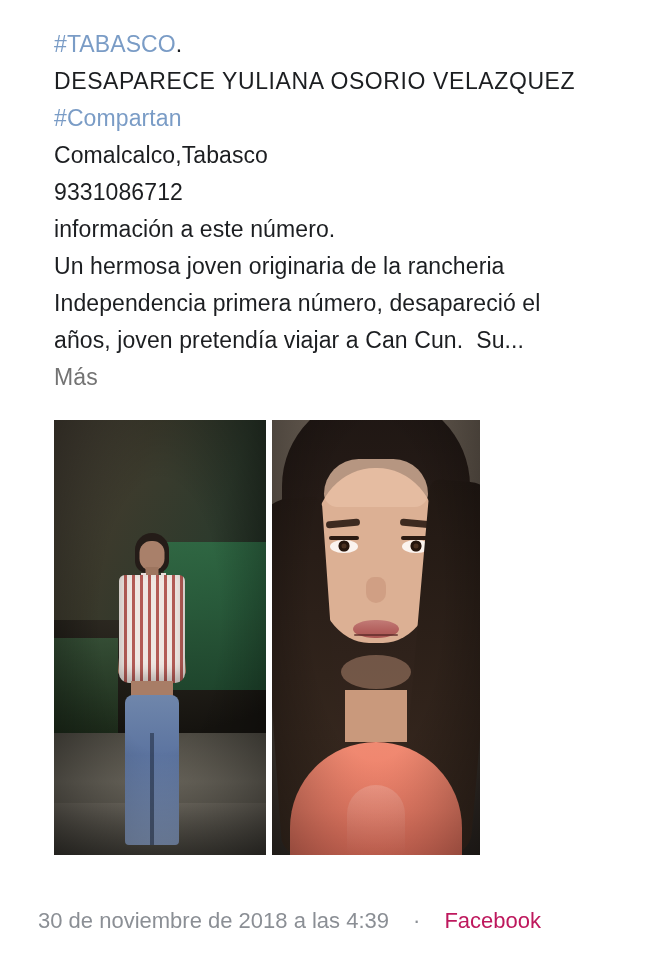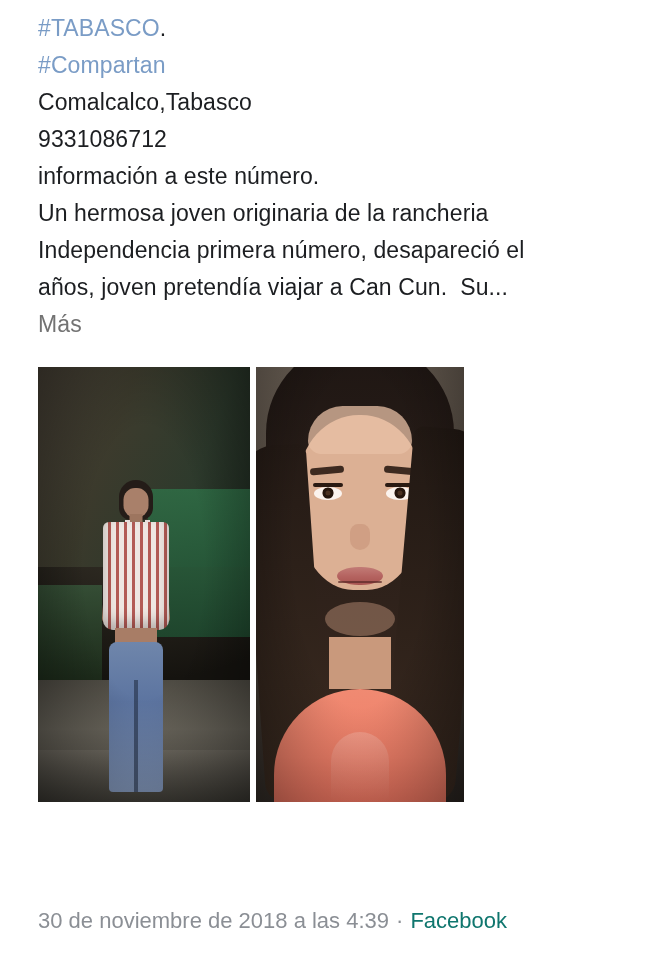--- a/index.html
+++ b/index.html
@@ -12,21 +12,21 @@
     background: #ffffff;
     font-family: "Liberation Sans", sans-serif;
     color: #1c1e21;
     overflow: hidden;
   }
 
   .post {
     width: 670px;
     height: 960px;
     box-sizing: border-box;
-    padding: 0;
+    padding: 16px;
     position: relative;
     background: #fff;
   }
 
   .post-text {
     padding: 10px 38px 0 38px;
     font-size: 23px;
     line-height: 37px;
     color: #1c1e21;
     letter-spacing: 0.1px;
@@ -333,33 +333,34 @@
     position: absolute;
     left: 0;
     bottom: 0;
     width: 100%;
     padding: 0 38px 26px 38px;
     box-sizing: border-box;
     font-size: 22px;
     color: #8c9096;
     display: flex;
     align-items: baseline;
-    gap: 0;
+    gap: 17px;
   }
   .footer .ts { color: #8b8f95; }
   .footer .sep { color: #8b8f95; padding: 0 7px; }
-  .footer .src { color: #0f766e; }
+  .footer .src { color: #be185d; }
 </style>
 </head>
 <body>
 
 <div class="post">
 
   <div class="post-text">
     <span class="line"><span class="hashtag">#TABASCO</span><span>.</span></span>
+    <span class="line title-line">DESAPARECE YULIANA OSORIO VELAZQUEZ</span>
     <span class="line hashtag">#Compartan</span>
     <span class="line">Comalcalco,Tabasco</span>
     <span class="line">9331086712</span>
     <span class="line">información a este número.</span>
     <span class="line">Un hermosa joven originaria de la rancheria</span>
     <span class="line">Independencia primera número, desapareció el</span>
     <span class="line">años, joven pretendía viajar a Can Cun.  Su...</span>
     <span class="line see-more">Más</span>
   </div>
 

